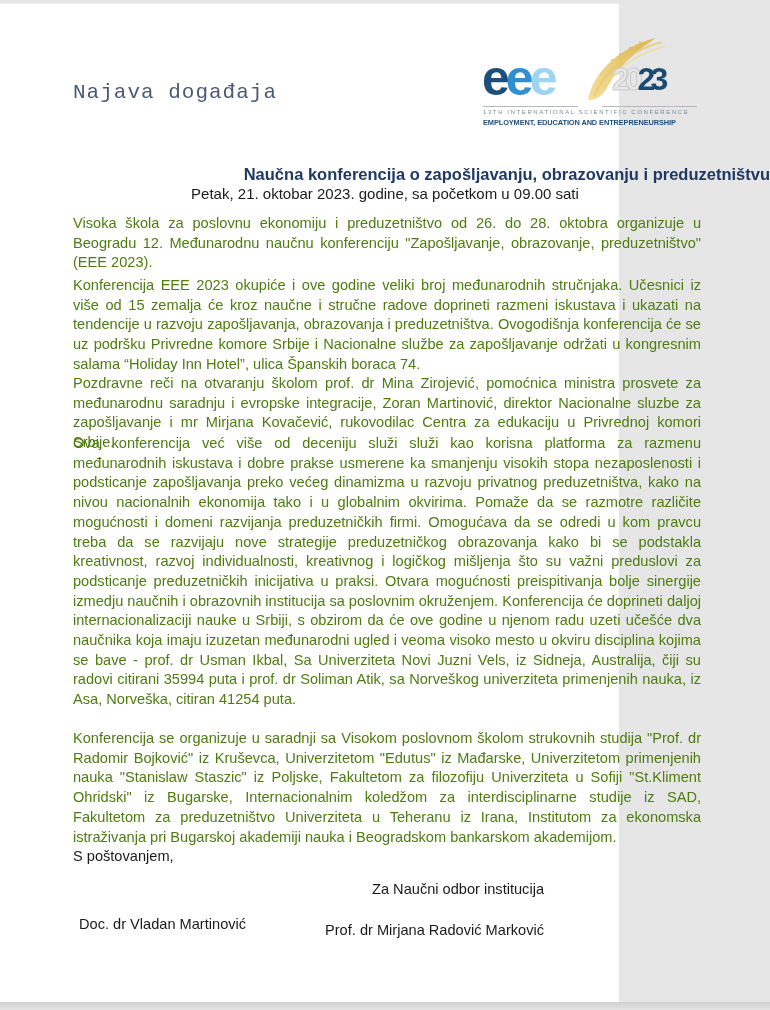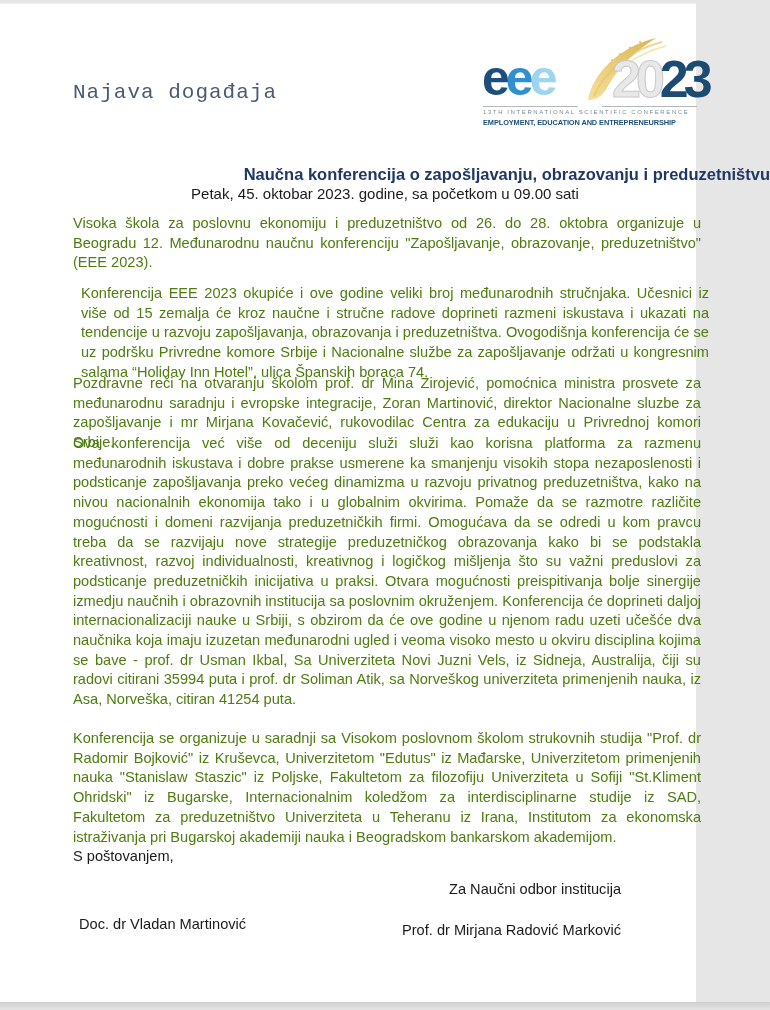--- a/index.html
+++ b/index.html
@@ -11,21 +11,21 @@
       height: 1010px;
       background: #e6e6e6;
       position: relative;
       overflow: hidden;
       font-family: "Liberation Sans", sans-serif;
     }
     .page {
       position: absolute;
       left: 0;
       top: 3px;
-      width: 696px;
+      width: 619px;
       height: 1000px;
       background: #ffffff;
       border-top: 1px solid #eeeeee;
     }
     .page-bottom-shadow {
       position: absolute;
       left: 0;
       top: 1002px;
       width: 770px;
       height: 8px;
@@ -67,21 +67,21 @@
     }
     .logo-letters .e1 { color: #1d4f7c; }
     .logo-letters .e2 { color: #2f8fcf; }
     .logo-letters .e3 { color: #9fd4f0; }
     .logo-year {
       position: absolute;
       left: 132px;
       top: 22px;
       font-family: "Liberation Sans", sans-serif;
       font-weight: bold;
-      font-size: 52px;
+      font-size: 32px;
       letter-spacing: -5px;
       line-height: 46px;
     }
     .logo-year .y-light { color: #e8e8e8; -webkit-text-stroke: 1px #c9c9c9; }
     .logo-year .y-dark { color: #1b4a73; }
     .logo-rule {
       position: absolute;
       top: 72px;
       height: 1px;
       background: #b8b8b8;
@@ -130,21 +130,21 @@
     .body-text {
       position: absolute;
       left: 73px;
       width: 628px;
       font-size: 14.6px;
       line-height: 19.7px;
       color: #4d7c0f;
       text-align: justify;
     }
     .p1 { top: 210px; }
-    .p2 { top: 280px; margin-left: 8px; }
+    .p2 { top: 272px; }
     .p3 { top: 370px; }
     .p4 { top: 430px; }
     .p5 { top: 705px; margin-top: 20px; }
     .closing {
       position: absolute;
       left: 73px;
       top: 844px;
       font-size: 14.6px;
       color: #1a1a1a;
     }
@@ -184,21 +184,21 @@
     </svg>
     <div class="logo-letters"><span class="e1">e</span><span class="e2">e</span><span class="e3">e</span></div>
     <div class="logo-year"><span class="y-light">20</span><span class="y-dark">23</span></div>
     <div class="logo-rule left"></div>
     <div class="logo-rule right"></div>
     <div class="logo-sub1">13TH INTERNATIONAL SCIENTIFIC CONFERENCE</div>
     <div class="logo-sub2">EMPLOYMENT, EDUCATION AND ENTREPRENEURSHIP</div>
   </div>
 
   <div class="doc-title">Naučna konferencija o zapošljavanju, obrazovanju i preduzetništvu</div>
-  <div class="doc-subtitle">Petak, 45. oktobar 2023. godine, sa početkom u 09.00 sati</div>
+  <div class="doc-subtitle">Petak, 21. oktobar 2023. godine, sa početkom u 09.00 sati</div>
 
   <div class="body-text p1">Visoka škola za poslovnu ekonomiju i preduzetništvo od 26. do 28. oktobra organizuje u Beogradu 12. Međunarodnu naučnu konferenciju "Zapošljavanje, obrazovanje, preduzetništvo" (EEE 2023).</div>
   <div class="body-text p2">Konferencija EEE 2023 okupiće i ove godine veliki broj međunarodnih stručnjaka. Učesnici iz više od 15 zemalja će kroz naučne i stručne radove doprineti razmeni iskustava i ukazati na tendencije u razvoju zapošljavanja, obrazovanja i preduzetništva. Ovogodišnja konferencija će se uz podršku Privredne komore Srbije i Nacionalne službe za zapošljavanje održati u kongresnim salama “Holiday Inn Hotel”, ulica Španskih boraca 74.</div>
   <div class="body-text p3">Pozdravne reči na otvaranju školom prof. dr Mina Zirojević, pomoćnica ministra prosvete za međunarodnu saradnju i evropske integracije, Zoran Martinović, direktor Nacionalne sluzbe za zapošljavanje i mr Mirjana Kovačević, rukovodilac Centra za edukaciju u Privrednoj komori Srbije.</div>
   <div class="body-text p4">Ova konferencija već više od deceniju služi služi kao korisna platforma za razmenu međunarodnih iskustava i dobre prakse usmerene ka smanjenju visokih stopa nezaposlenosti i podsticanje zapošljavanja preko većeg dinamizma u razvoju privatnog preduzetništva, kako na nivou nacionalnih ekonomija tako i u globalnim okvirima. Pomaže da se razmotre različite mogućnosti i domeni razvijanja preduzetničkih firmi. Omogućava da se odredi u kom pravcu treba da se razvijaju nove strategije preduzetničkog obrazovanja kako bi se podstakla kreativnost, razvoj individualnosti, kreativnog i logičkog mišljenja što su važni preduslovi za podsticanje preduzetničkih inicijativa u praksi. Otvara mogućnosti preispitivanja bolje sinergije izmedju naučnih i obrazovnih institucija sa poslovnim okruženjem. Konferencija će doprineti daljoj internacionalizaciji nauke u Srbiji, s obzirom da će ove godine u njenom radu uzeti učešće dva naučnika koja imaju izuzetan međunarodni ugled i veoma visoko mesto u okviru disciplina kojima se bave -  prof. dr Usman Ikbal, Sa Univerziteta Novi Juzni Vels, iz Sidneja, Australija, čiji su radovi citirani 35994 puta i prof. dr Soliman Atik, sa Norveškog univerziteta primenjenih nauka, iz Asa, Norveška, citiran 41254 puta.</div>
   <div class="body-text p5">Konferencija se organizuje u saradnji sa Visokom poslovnom školom strukovnih studija "Prof. dr Radomir Bojković" iz Kruševca, Univerzitetom "Edutus" iz Mađarske, Univerzitetom primenjenih nauka "Stanislaw Staszic" iz Poljske, Fakultetom za filozofiju Univerziteta u Sofiji "St.Kliment Ohridski" iz Bugarske, Internacionalnim koledžom za interdisciplinarne studije iz SAD, Fakultetom za preduzetništvo Univerziteta u Teheranu iz Irana, Institutom za ekonomska istraživanja pri Bugarskoj akademiji nauka i Beogradskom bankarskom akademijom.</div>
 
   <div class="closing">S poštovanjem,</div>
 
   <div class="sig sig-left-name">Doc. dr Vladan Martinović</div>

